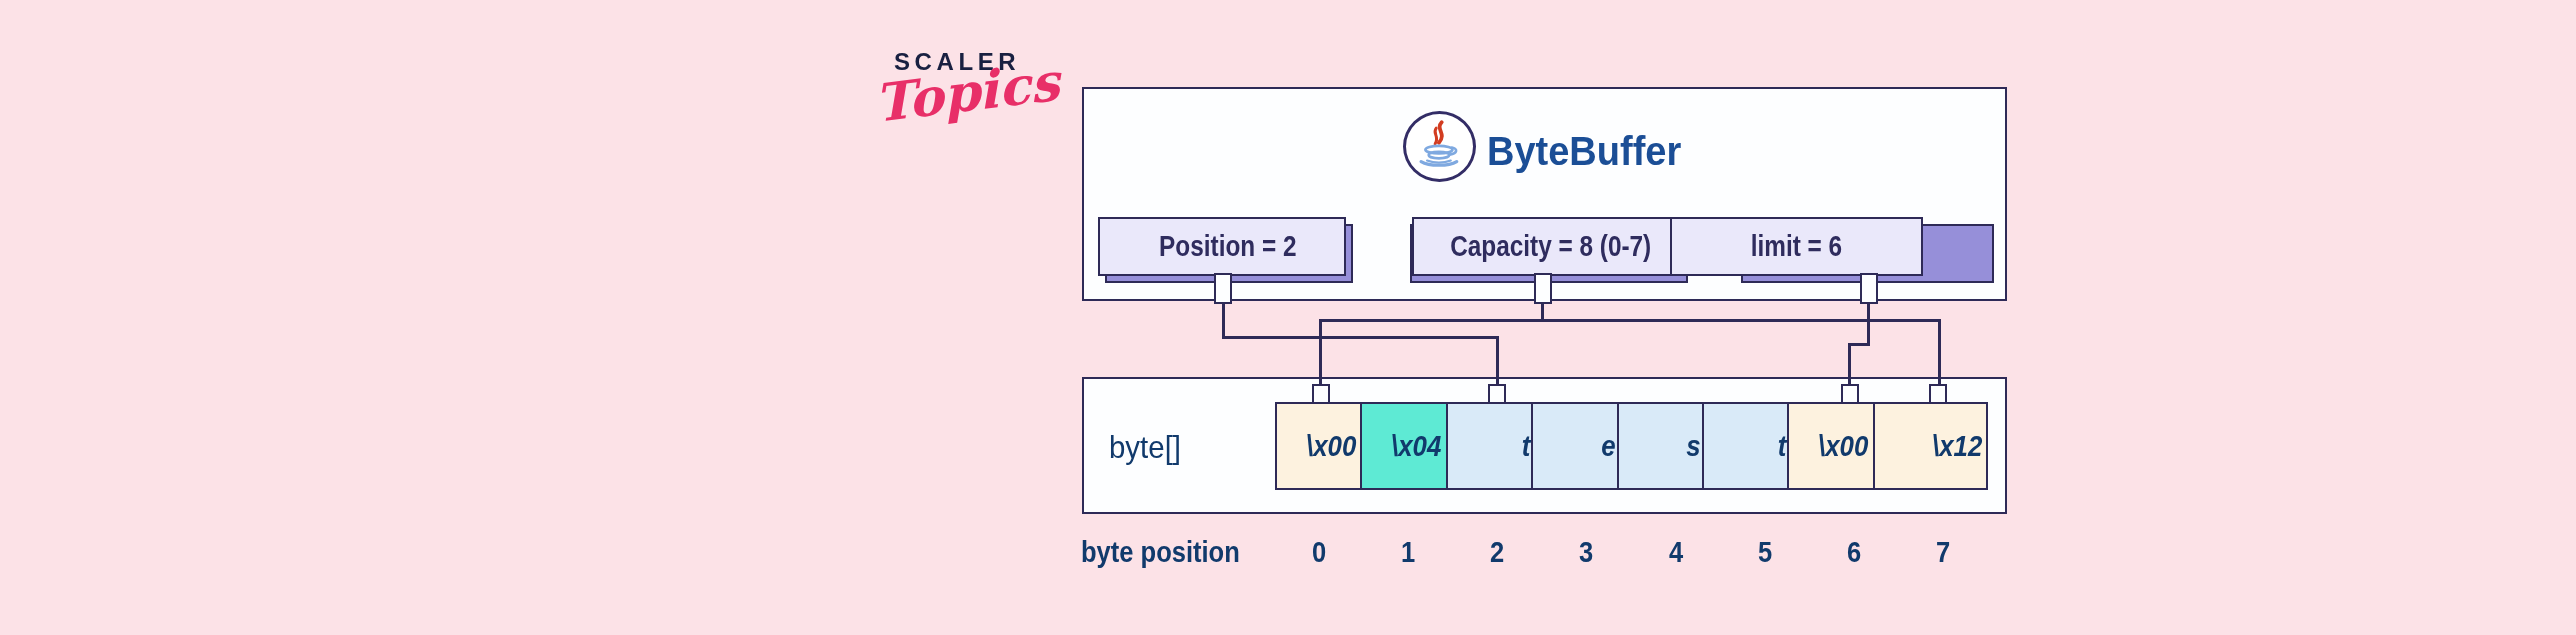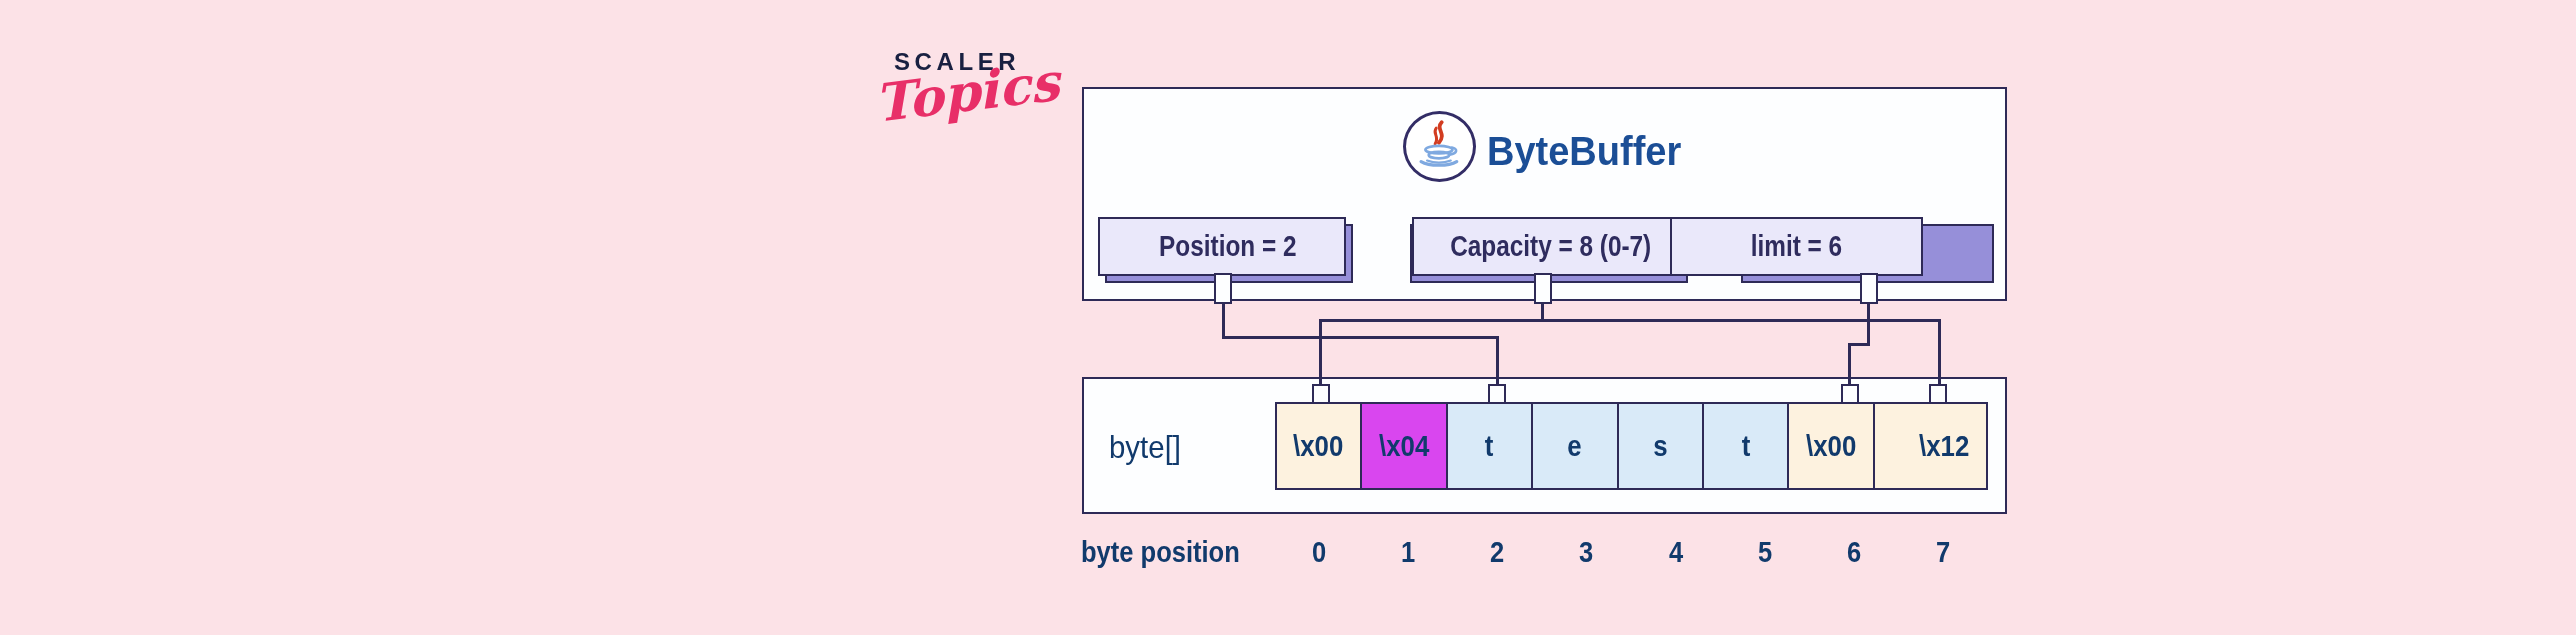--- a/index.html
+++ b/index.html
@@ -31,21 +31,21 @@
   .lbox span{font-size:29px;font-weight:bold;color:#2f2c5e;display:inline-block;
     transform:scaleX(0.84);white-space:nowrap;}
 
   
   .stub{background:#fdfeff;border:2.1px solid #2e2a57;z-index:5;}
   .line{background:#2e2a57;z-index:1;}
 
   
   .cells-row{left:1275px;top:402px;width:713px;height:88px;display:flex;
     border:2.6px solid #2e2a57;background:#fdfeff;z-index:3;}
-  .cell{flex:1;display:flex;align-items:center;justify-content:center;border-left:2.1px solid #2e2a57;}
+  .cell{flex:1;display:flex;align-items:center;justify-content:flex-end;border-left:2.1px solid #2e2a57;font-style:italic;}
   .cell:first-child{border-left:none;}
   .cell span{font-size:30px;font-weight:bold;color:#113a6c;display:inline-block;transform:scaleX(0.86);white-space:nowrap;}
 
   .bytearr-label{left:1109px;top:429px;width:134px;font-size:32px;color:#113a6c;
     transform:scaleX(0.92);transform-origin:left top;}
 
   
   .pos-label{left:1081px;top:536px;font-size:29px;font-weight:bold;color:#113a6c;
     transform:scaleX(0.88);transform-origin:left top;white-space:nowrap;}
   .pos-num{top:536px;width:62px;text-align:center;font-size:29px;font-weight:bold;
@@ -111,21 +111,21 @@
 
   <div class="abs stub" style="left:1312px;top:384px;width:17.5px;height:19.6px;"></div>
   <div class="abs stub" style="left:1488px;top:384px;width:17.5px;height:19.6px;"></div>
   <div class="abs stub" style="left:1841px;top:384px;width:17.5px;height:19.6px;"></div>
   <div class="abs stub" style="left:1929px;top:384px;width:17.5px;height:19.6px;"></div>
 
   <div class="abs cells-row">
     <div class="cell" style="background: rgb(253, 242, 223);">
         <span>\x00</span>
       </div>
-    <div class="cell" style="background: #d946ef;">
+    <div class="cell" style="background: #5eead4;">
         <span>\x04</span>
       </div>
     <div class="cell" style="background: rgb(217, 234, 248);">
         <span>t</span>
       </div>
     <div class="cell" style="background: rgb(217, 234, 248);">
         <span>e</span>
       </div>
     <div class="cell" style="background: rgb(217, 234, 248);">
         <span>s</span>

